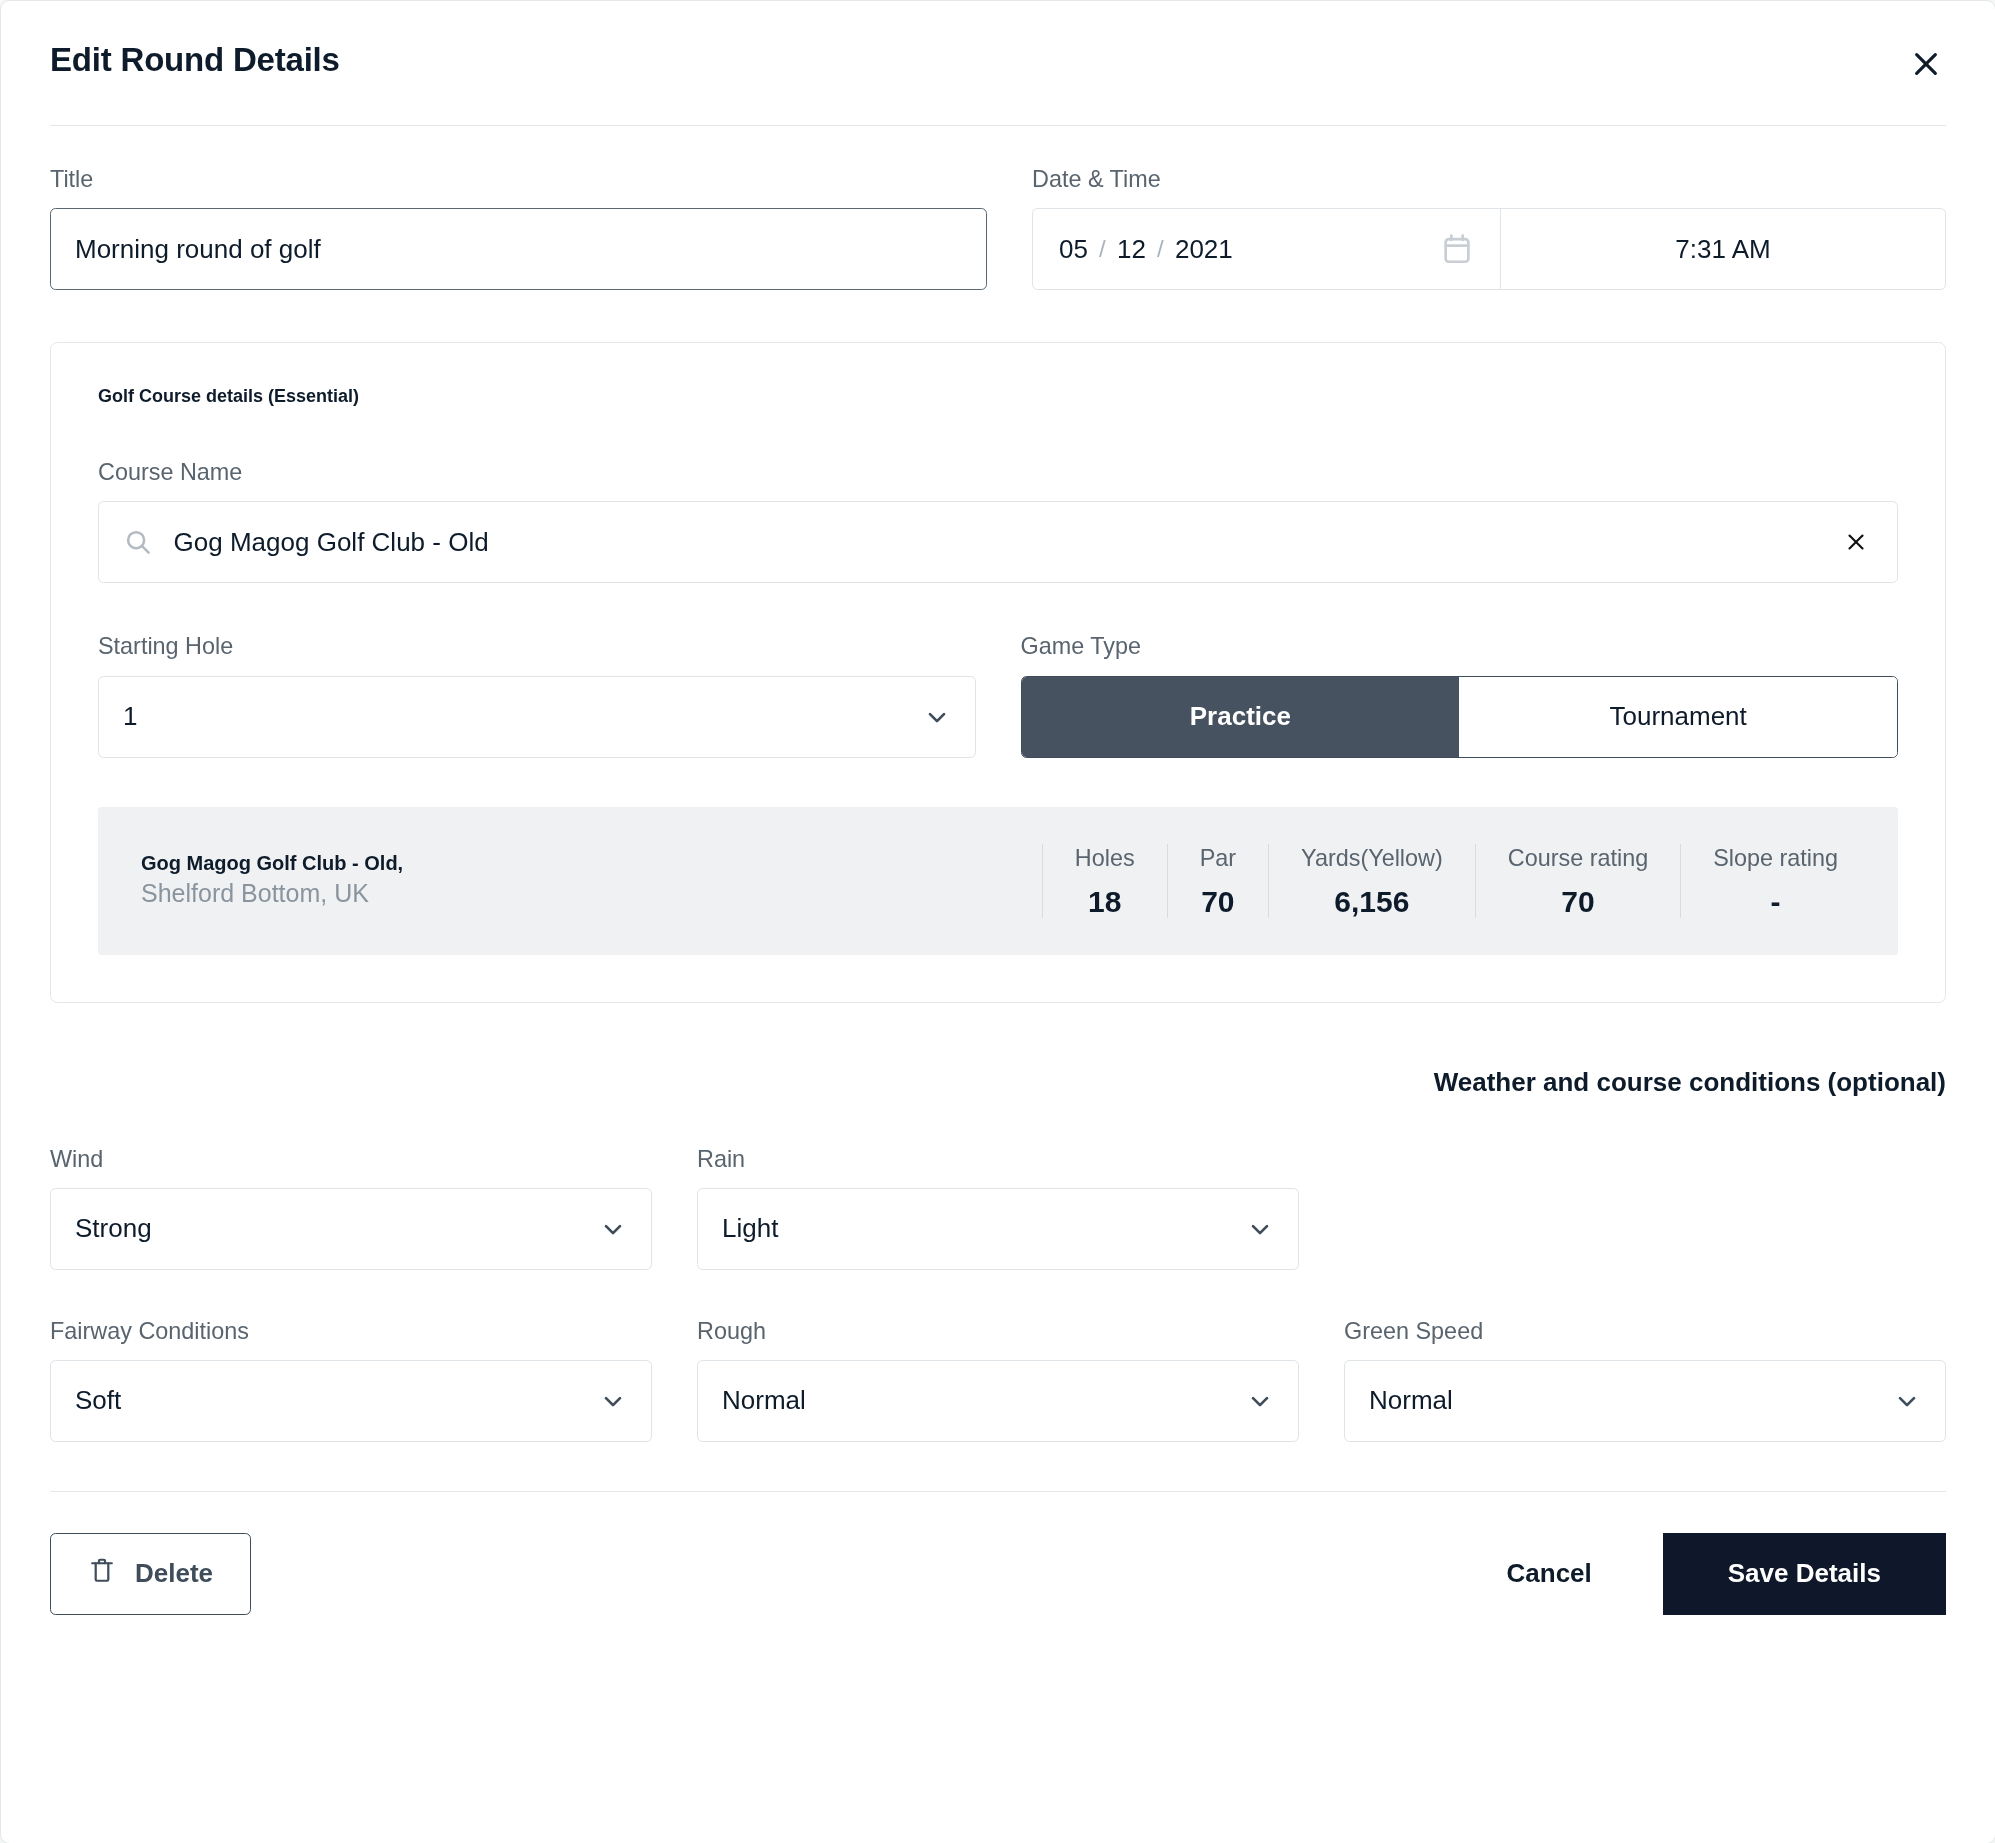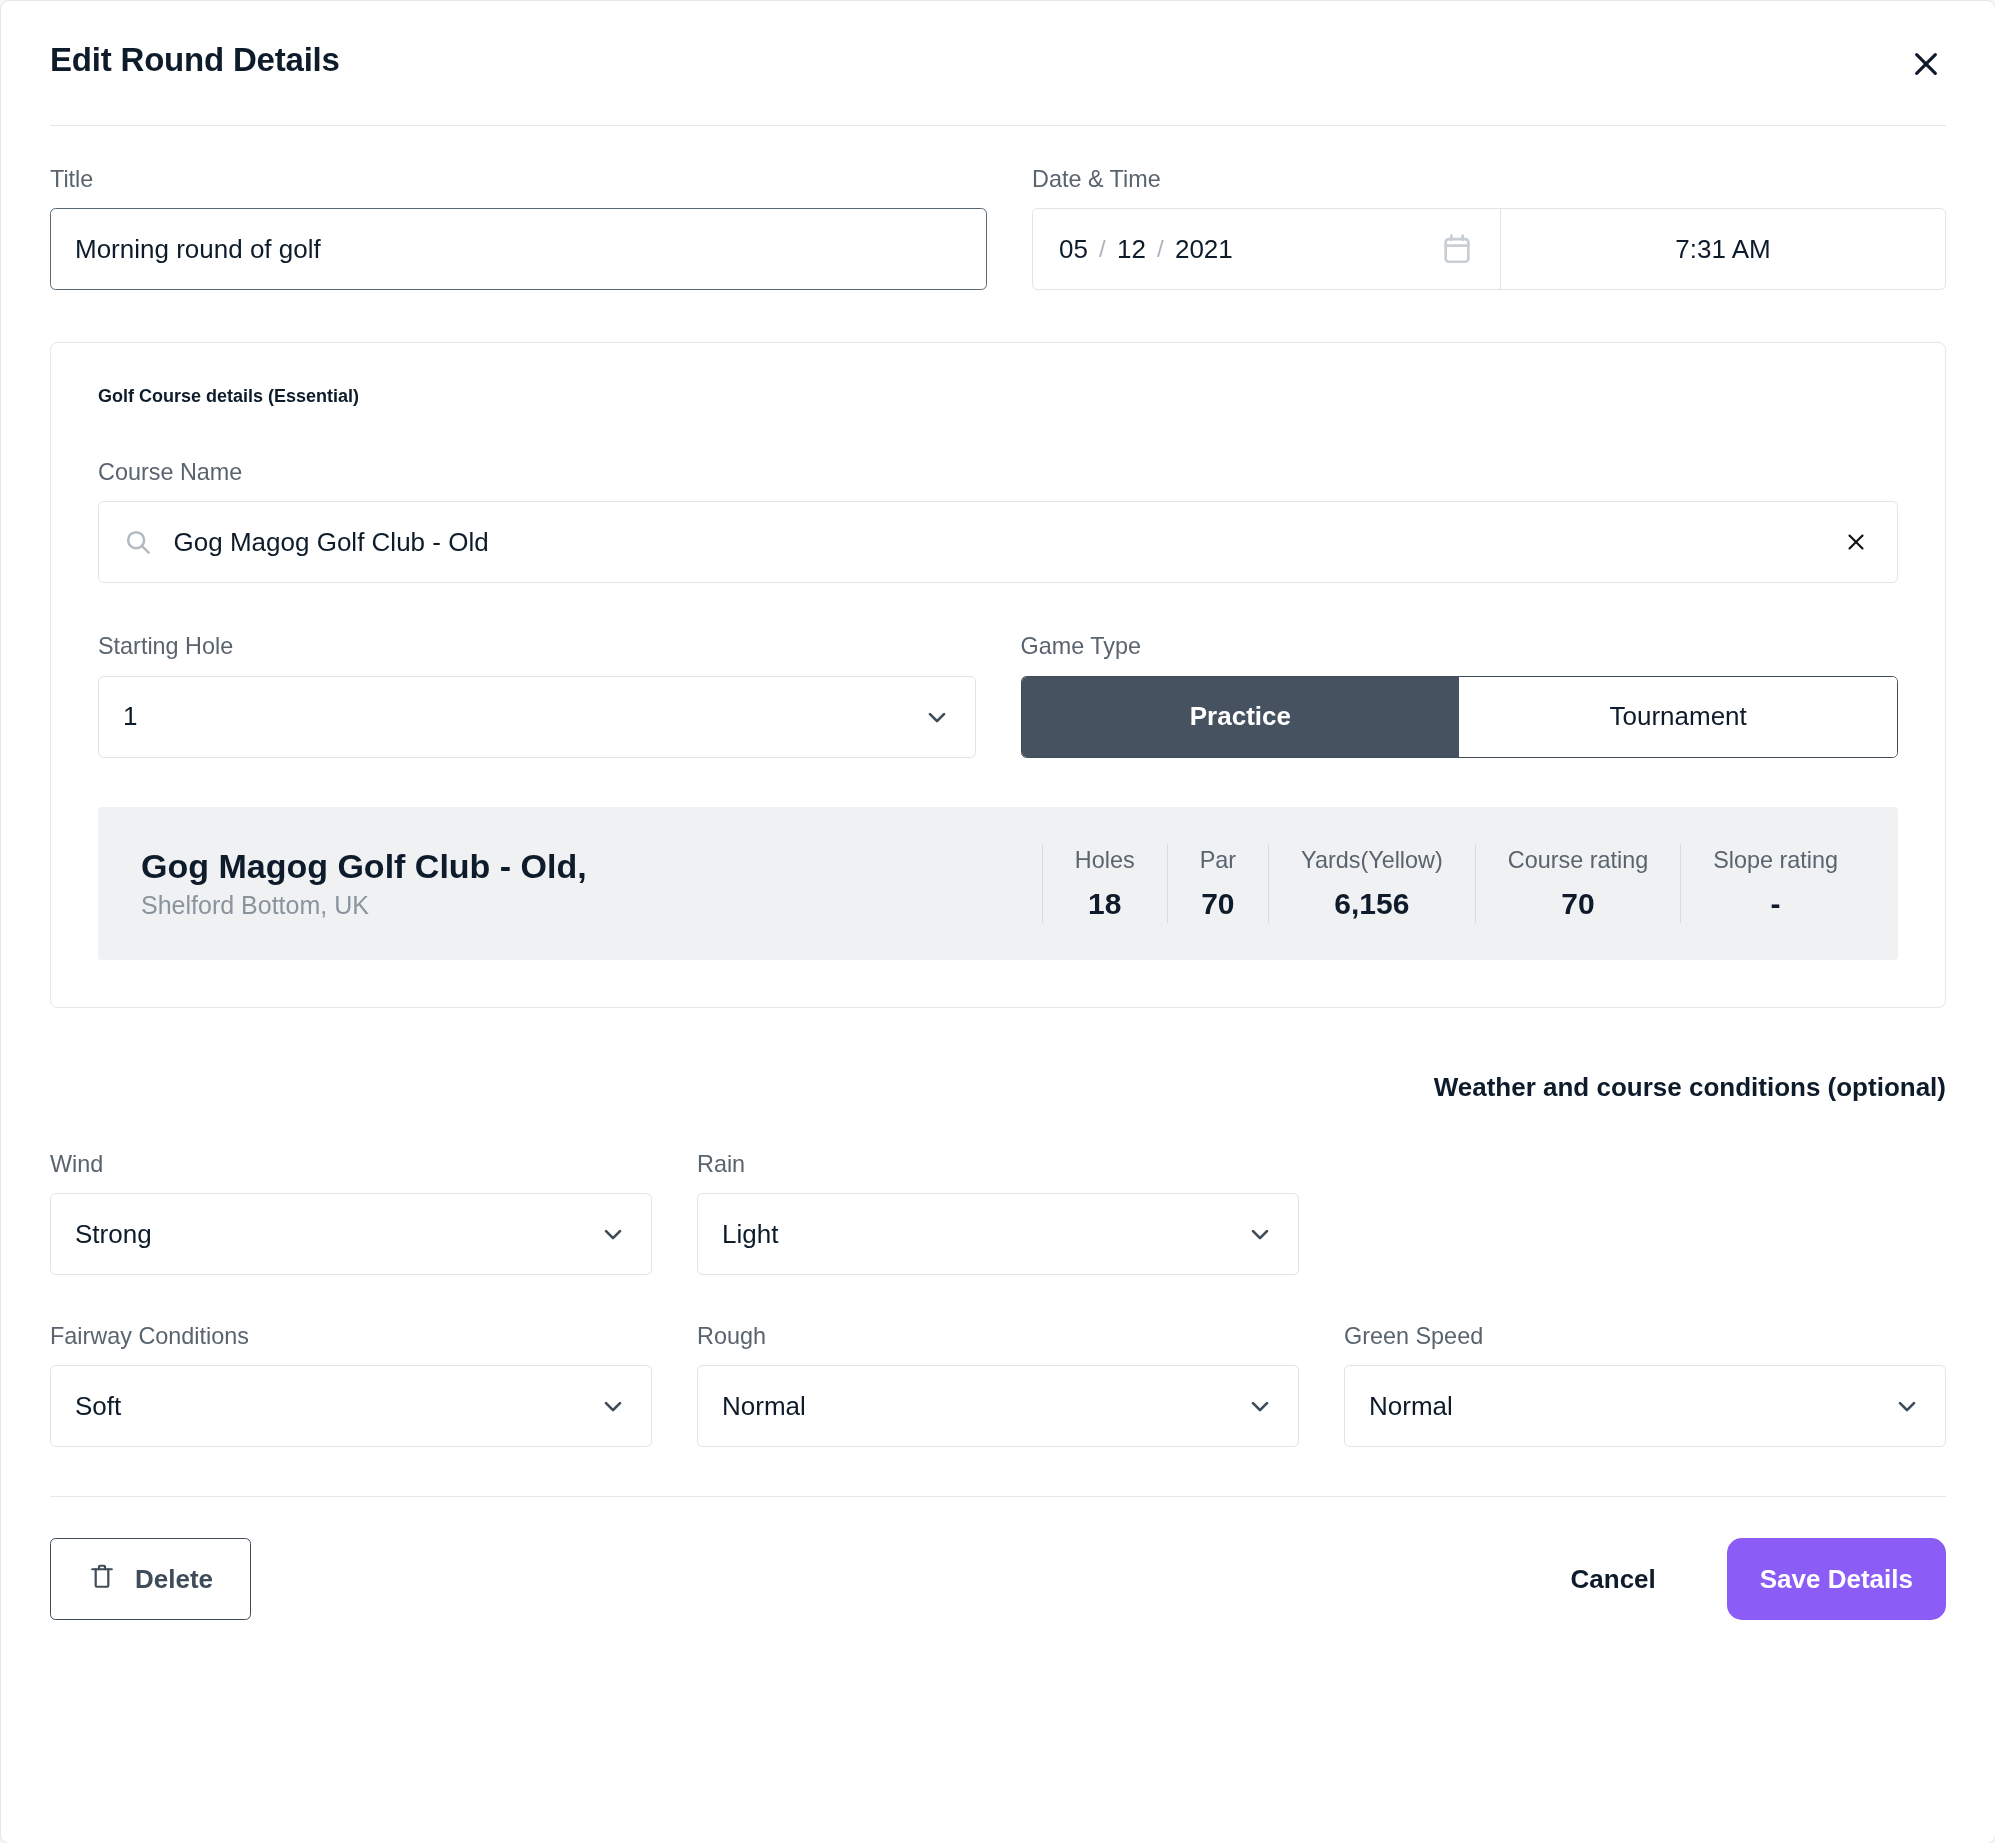--- a/index.html
+++ b/index.html
@@ -198,21 +198,21 @@
   }
   .stats-name {
     flex: 1 1 auto;
     min-width: 0;
     display: flex;
     flex-direction: column;
     justify-content: center;
     padding-right: 37px;
   }
   .stats-name .n1 {
-    font-size: 34px;
+    font-size: 20px;
     font-weight: bold;
     color: #0d1b2a;
     line-height: 1.35;
   }
   .stats-name .n2 {
     font-size: 25px;
     color: #8a949e;
     line-height: 1.35;
   }
   .stat-cell {
@@ -289,24 +289,24 @@
     font-size: 26px;
     font-weight: bold;
     color: #0d1b2a;
     cursor: pointer;
     padding: 0 28px;
     height: 82px;
     font-family: "Liberation Sans", sans-serif;
   }
   .btn-save {
     height: 82px;
-    padding: 0 33px;
+    padding: 0 65px;
     border: none;
-    border-radius: 15px;
-    background: #8b5cf6;
+    border-radius: 0;
+    background: #0f172a;
     color: #ffffff;
     font-size: 26px;
     font-weight: bold;
     cursor: pointer;
     font-family: "Liberation Sans", sans-serif;
   }
 </style>
 </head>
 <body>
 

